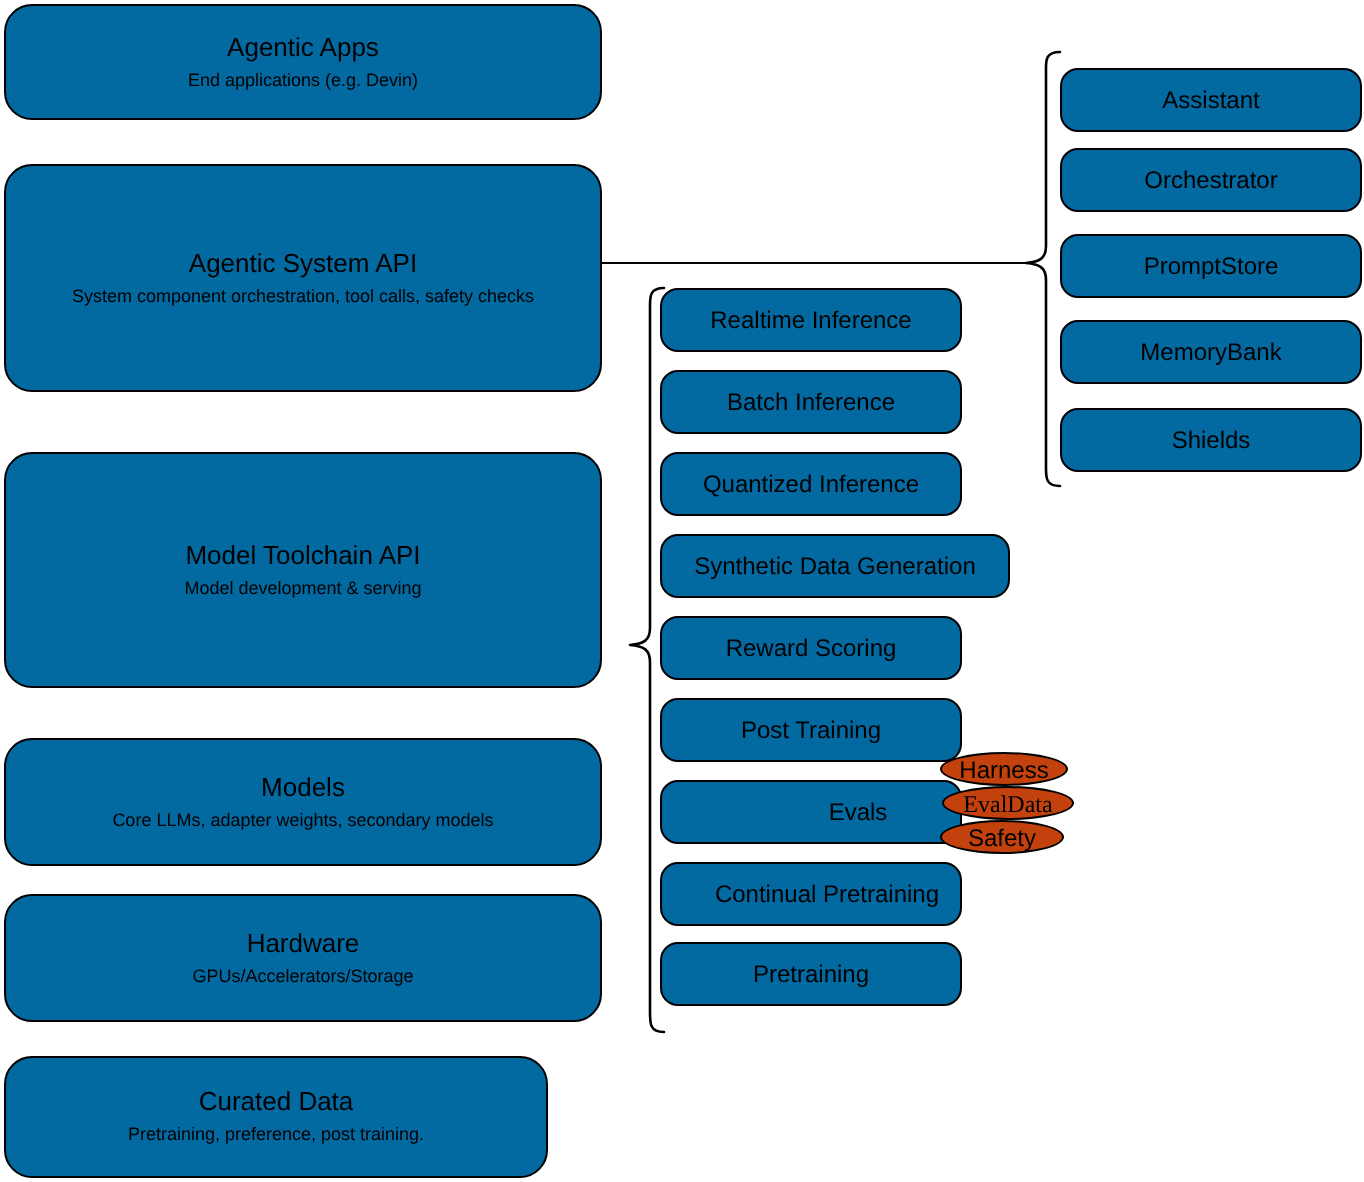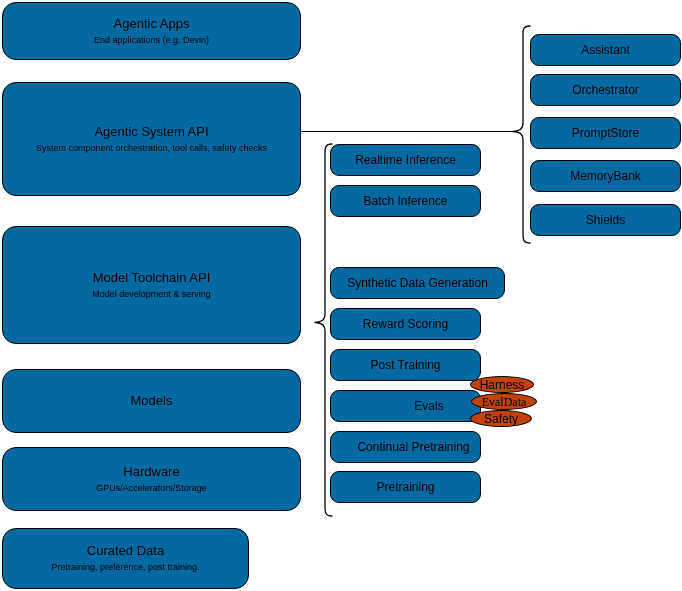--- a/index.html
+++ b/index.html
@@ -102,28 +102,29 @@
     <div class="sub">System component orchestration, tool calls, safety checks</div>
   </div>
 
   <div class="box layer-box" style="left:2px; top:226px; width:299px; height:118px;">
     <div class="title">Model Toolchain API</div>
     <div class="sub">Model development &amp; serving</div>
   </div>
 
   <div class="box layer-box" style="left:2px; top:369px; width:299px; height:64px;">
     <div class="title">Models</div>
+    <div class="sub">Core LLMs, adapter weights, secondary models</div>
   </div>
 
   <div class="box layer-box" style="left:2px; top:447px; width:299px; height:64px;">
     <div class="title">Hardware</div>
     <div class="sub">GPUs/Accelerators/Storage</div>
   </div>
 
-  <div class="box layer-box" style="left:2px; top:528px; width:247px; height:61px;">
+  <div class="box layer-box" style="left:2px; top:528px; width:272px; height:61px;">
     <div class="title">Curated Data</div>
     <div class="sub">Pretraining, preference, post training.</div>
   </div>
 
   <div class="hline" style="left:301px; top:131px; width:213px;"></div>
 
   <div class="brace" style="left:508px; top:24px; width:24px; height:222px;">
     <svg width="24" height="222" viewBox="0 0 24 222" fill="none">
       <path d="M22 2 C15 2 15 6 15 10 L15 99 C15 105 12 107 5 107.5
                C12 108 15 110 15 116 L15 210 C15 215 15 219 22 219" stroke="#000000" stroke-width="1.3" fill="none" stroke-linecap="round" stroke-linejoin="round"></path>
@@ -152,20 +153,23 @@
                C12 181 15 183 15 189 L15 364 C15 370 15 374 22 374" stroke="#000000" stroke-width="1.3" fill="none" stroke-linecap="round" stroke-linejoin="round"></path>
     </svg>
   </div>
 
   <div class="box cap-box" style="left:330px; top:144px; width:151px;">
     <div class="title">Realtime Inference</div>
   </div>
   <div class="box cap-box" style="left:330px; top:185px; width:151px;">
     <div class="title">Batch Inference</div>
   </div>
+  <div class="box cap-box" style="left:330px; top:226px; width:151px;">
+    <div class="title">Quantized Inference</div>
+  </div>
   <div class="box cap-box" style="left:330px; top:267px; width:175px;">
     <div class="title">Synthetic Data Generation</div>
   </div>
   <div class="box cap-box" style="left:330px; top:308px; width:151px;">
     <div class="title">Reward Scoring</div>
   </div>
   <div class="box cap-box" style="left:330px; top:349px; width:151px;">
     <div class="title">Post Training</div>
   </div>
   <div class="box cap-box" style="left:330px; top:390px; width:151px;padding-left:47px;">

